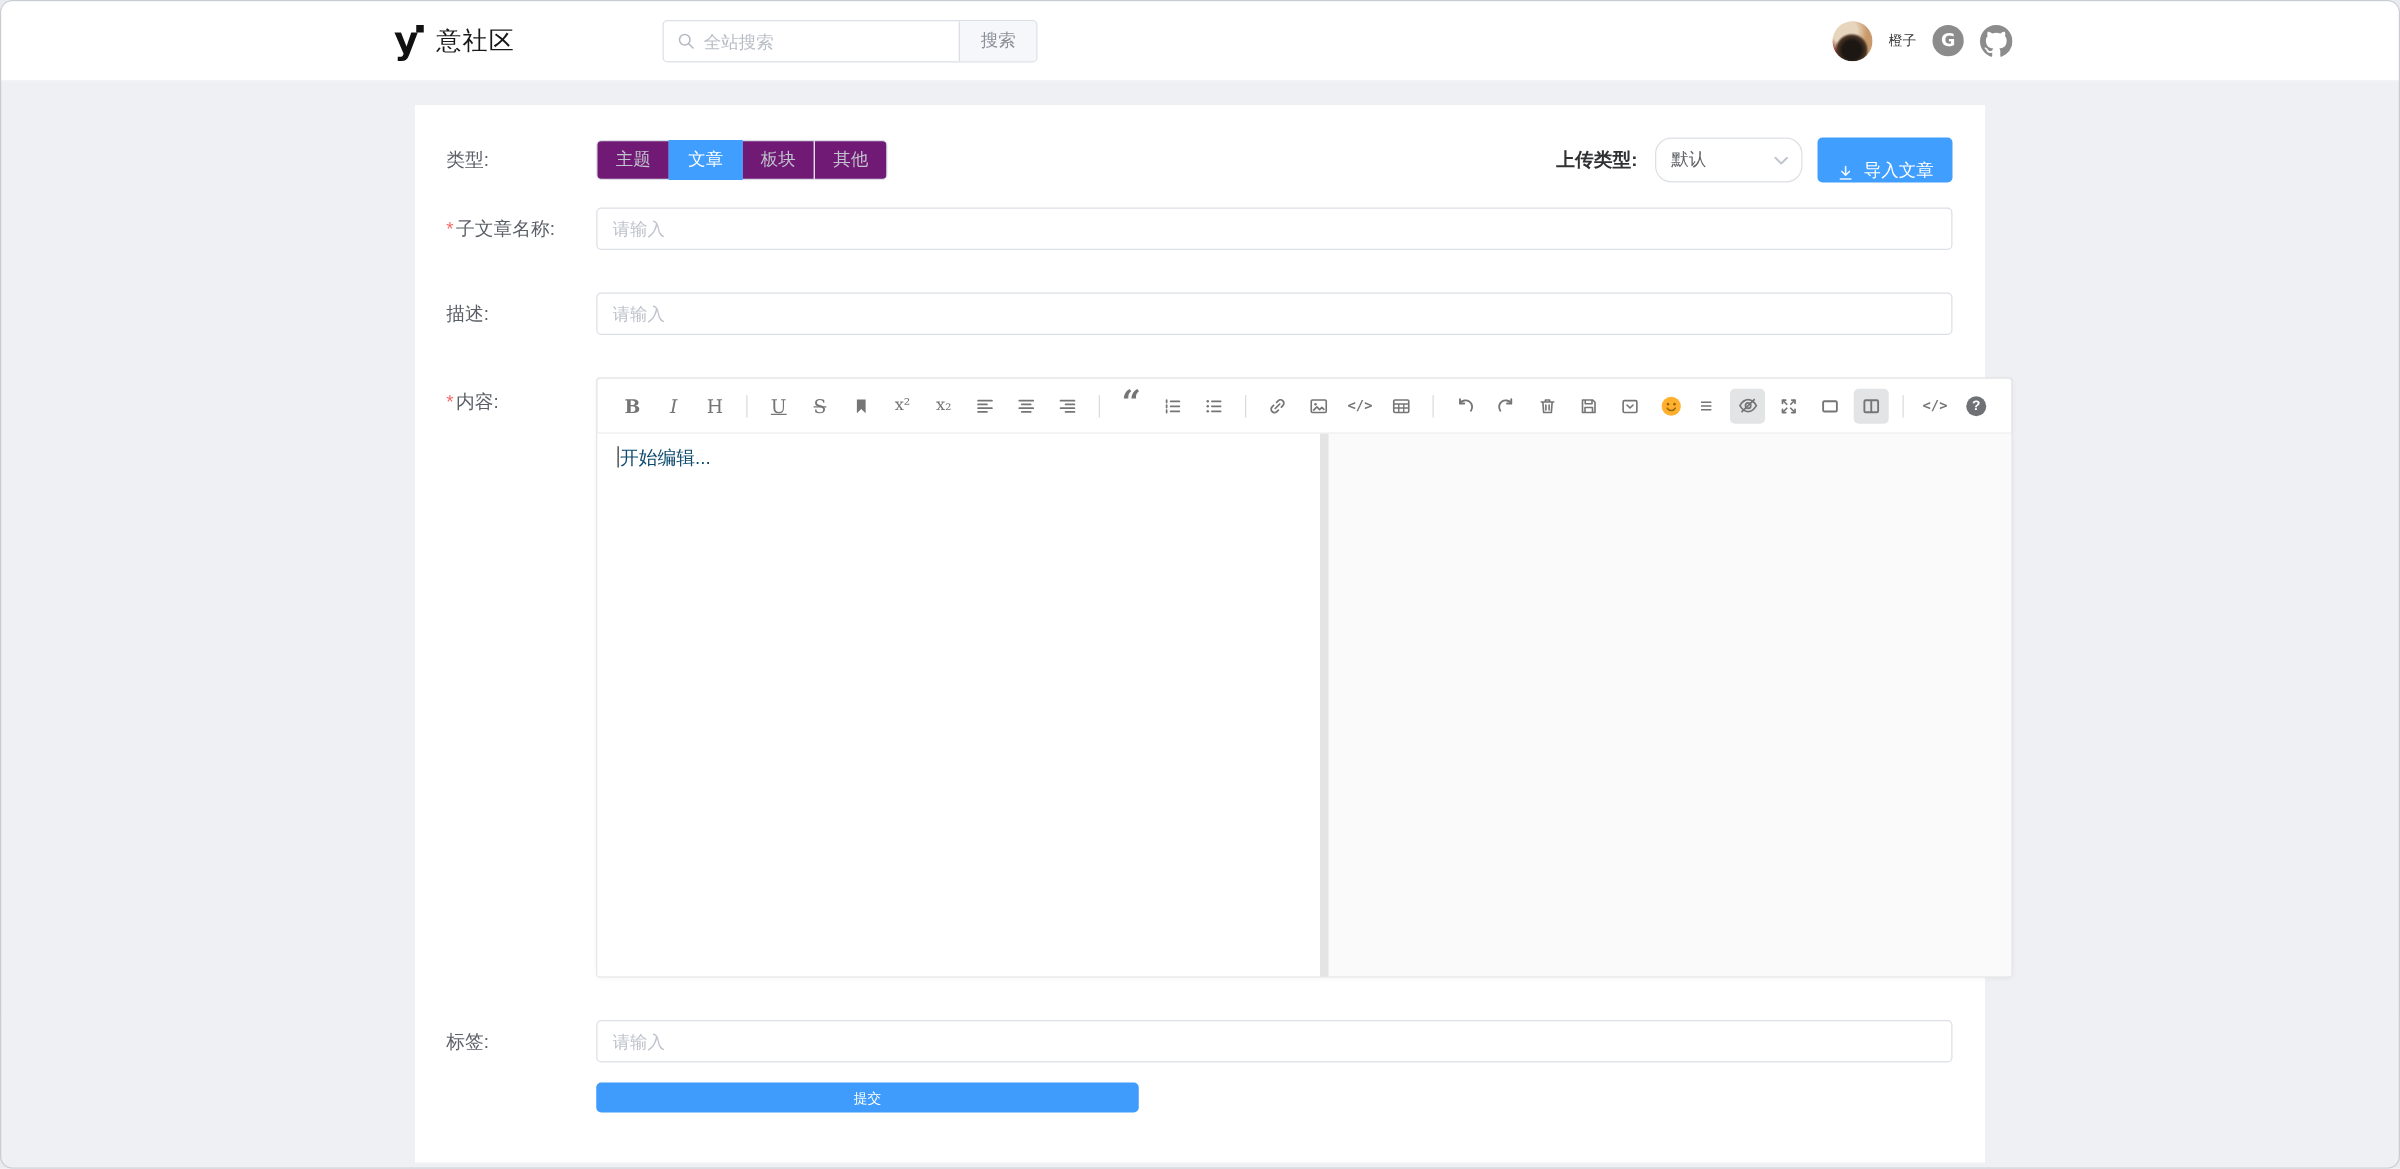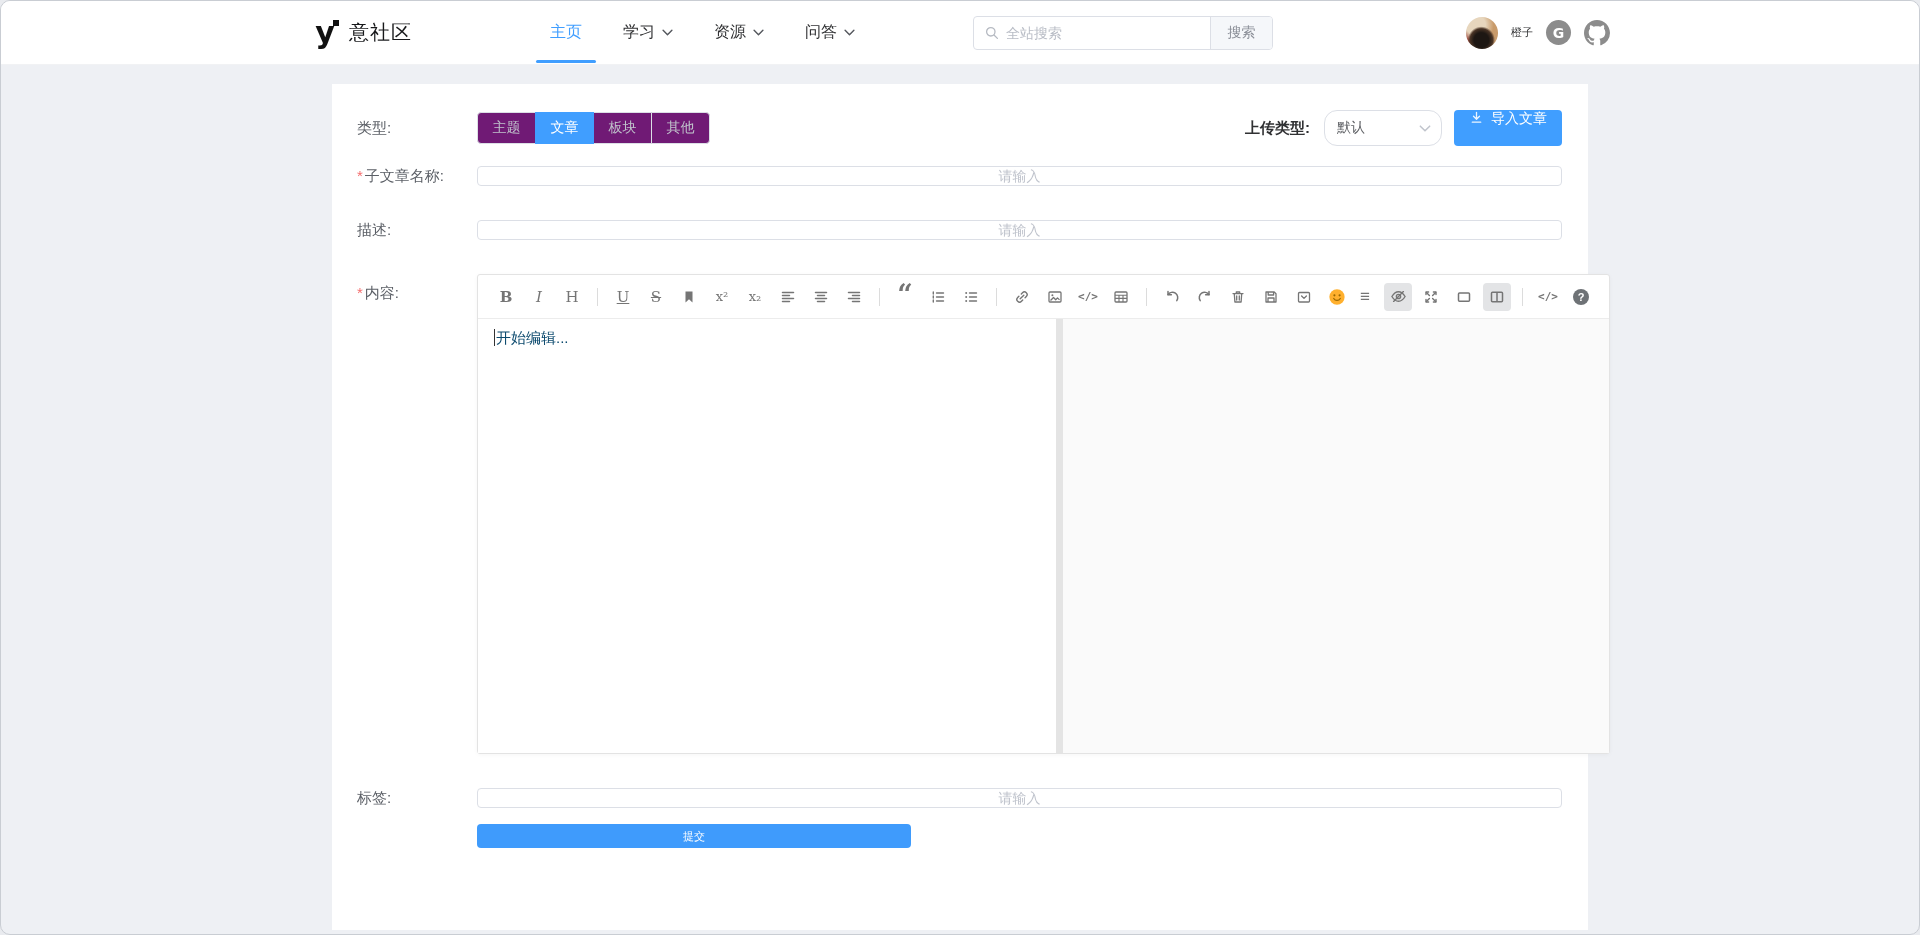--- a/index.html
+++ b/index.html
@@ -74,25 +74,25 @@
   .btn-group .gbtn:first-child { border-radius: 4px 0 0 4px; margin-left: 0; }
   .btn-group .gbtn:last-child { border-radius: 0 4px 4px 0; }
   .btn-group .gbtn.sel { background: #409eff; border-color: #409eff; color: #fff; z-index: 1; font-family: Liberation Serif, serif; }
 
   .upload-cluster { margin-left: auto; display: flex; align-items: center; }
   .upload-label { font-size: 15px; font-weight: 700; color: #303133; margin-right: 14px; }
   .select { width: 118px; height: 36px; border: 1px solid #dcdfe6; border-radius: 13px;
     display: flex; align-items: center; justify-content: space-between; padding: 0 10px 0 12px;
     font-size: 14px; color: #606266; background: #fff; cursor: pointer; }
   .import-btn { margin-left: 12px; height: 36px; padding: 0 15px; border: none; border-radius: 4px;
-    background: #409eff; color: #fff; font-size: 14px; display: flex; align-items: flex-start; gap: 7px;
+    background: #409eff; color: #fff; font-size: 14px; display: flex; align-items: flex-end; gap: 7px;
     cursor: pointer; }
 
-  .tinput { flex: 1; height: 20px; border: 1px solid #dcdfe6; border-radius: 4px; padding: 0 12px;
-    font-size: 14px; color: #606266; outline: none; background: #fff; text-align: center; }
+  .tinput { flex: 1; height: 34px; border: 1px solid #dcdfe6; border-radius: 4px; padding: 0 12px;
+    font-size: 14px; color: #606266; outline: none; background: #fff; }
   .tinput::placeholder { color: #bfc3cc; }
 
   
   .editor { flex: 1; border: 1px solid #e3e3e3; border-radius: 3px; background: #fff;
     box-shadow: 0 1px 4px rgba(0,0,0,.04); display: flex; flex-direction: column; height: 480px; }
   .toolbar { height: 44px; flex: 0 0 44px; display: flex; align-items: center;
     justify-content: space-between; padding: 0 14px; border-bottom: 1px solid #ececec; }
   .tgroup { display: flex; align-items: center; gap: 5px; }
   .tb { width: 28px; height: 28px; border: none; background: none; border-radius: 4px;
     color: #757575; display: flex; align-items: center; justify-content: center;
@@ -133,43 +133,20 @@
   <header class="navbar">
     <div class="nav-inner">
       <div class="brand">
         <span class="logo-mark">
             <span>y</span>
             <span class="dot"></span>
           </span>
         <span class="site-name">意社区</span>
       </div>
 
-      <nav class="nav-menu">
-        <div class="nav-item active">
-          <span>主页</span>
-        </div>
-        <div class="nav-item">
-          <span>学习</span>
-          <svg class="i" width="11" height="7" viewBox="0 0 10 6">
-              <path d="M1 1l4 4 4-4" fill="none" stroke="#55585e" stroke-width="1.3" stroke-linecap="round" stroke-linejoin="round"></path>
-            </svg>
-        </div>
-        <div class="nav-item">
-          <span>资源</span>
-          <svg class="i" width="11" height="7" viewBox="0 0 10 6">
-              <path d="M1 1l4 4 4-4" fill="none" stroke="#55585e" stroke-width="1.3" stroke-linecap="round" stroke-linejoin="round"></path>
-            </svg>
-        </div>
-        <div class="nav-item">
-          <span>问答</span>
-          <svg class="i" width="11" height="7" viewBox="0 0 10 6">
-              <path d="M1 1l4 4 4-4" fill="none" stroke="#55585e" stroke-width="1.3" stroke-linecap="round" stroke-linejoin="round"></path>
-            </svg>
-        </div>
-      </nav>
 
       <div class="search-box">
         <svg class="i mag" width="16" height="16" viewBox="0 0 16 16">
             <circle cx="6.8" cy="6.8" r="4.2" fill="none" stroke="#b6bac2" stroke-width="1.3"></circle>
             <path d="M10 10l3.4 3.4" stroke="#b6bac2" stroke-width="1.3" stroke-linecap="round"></path>
           </svg>
         <input placeholder="全站搜索" style="">
         <button>搜索</button>
       </div>
 

